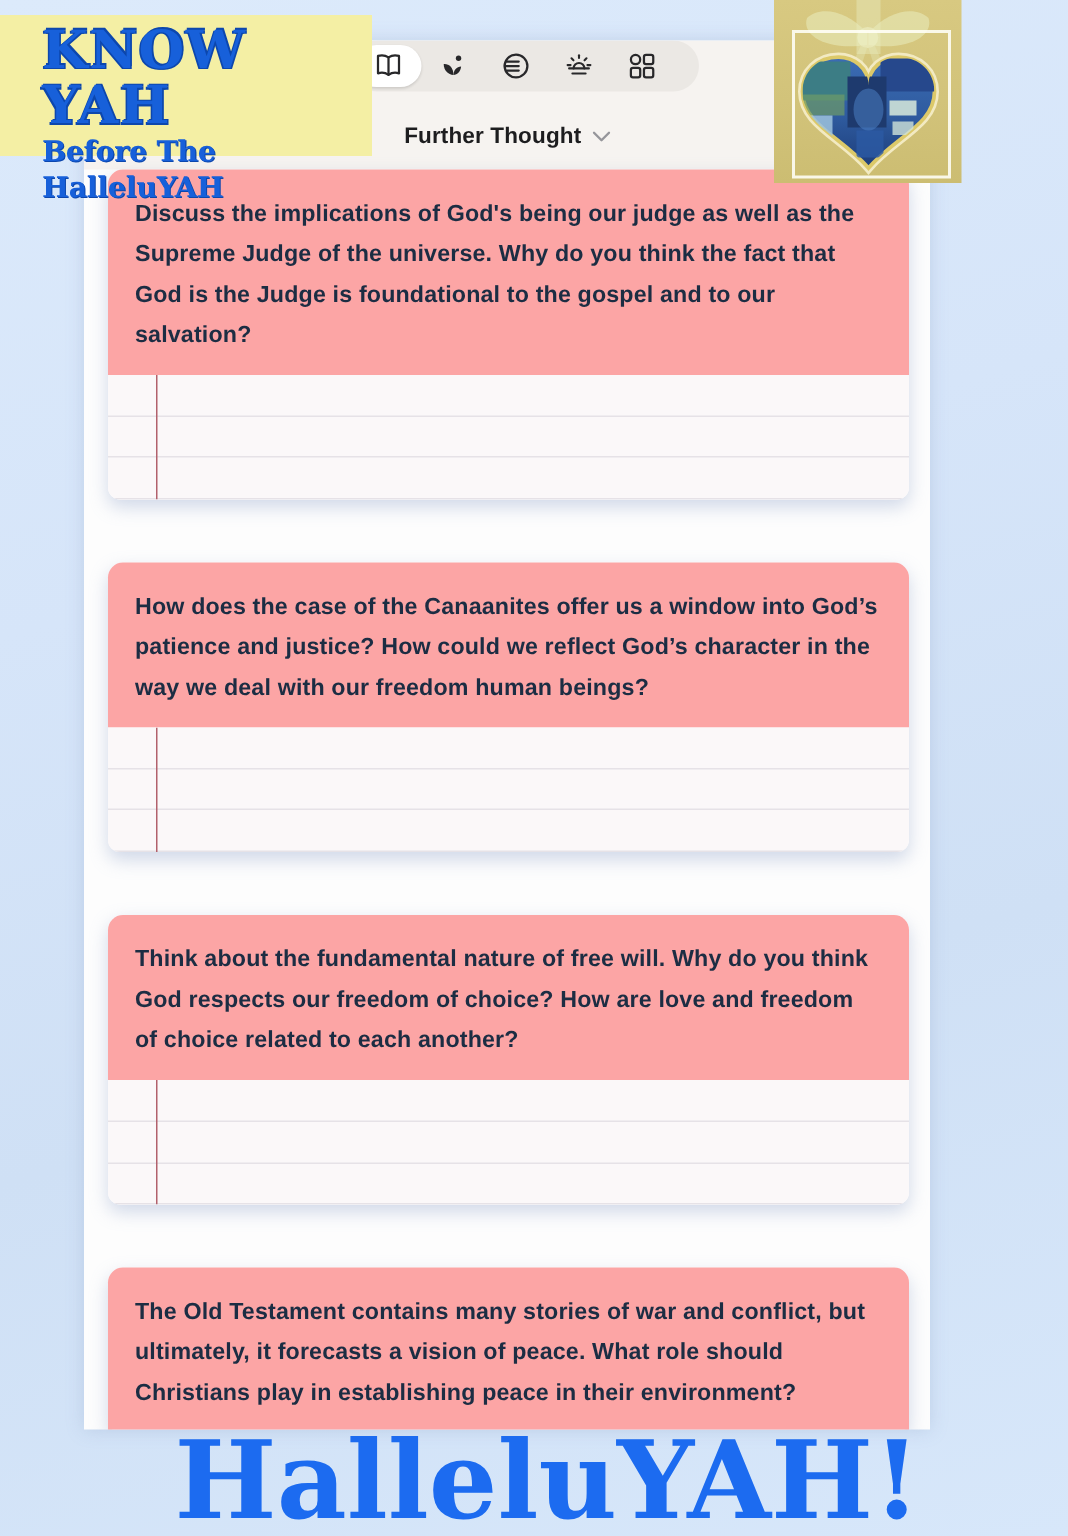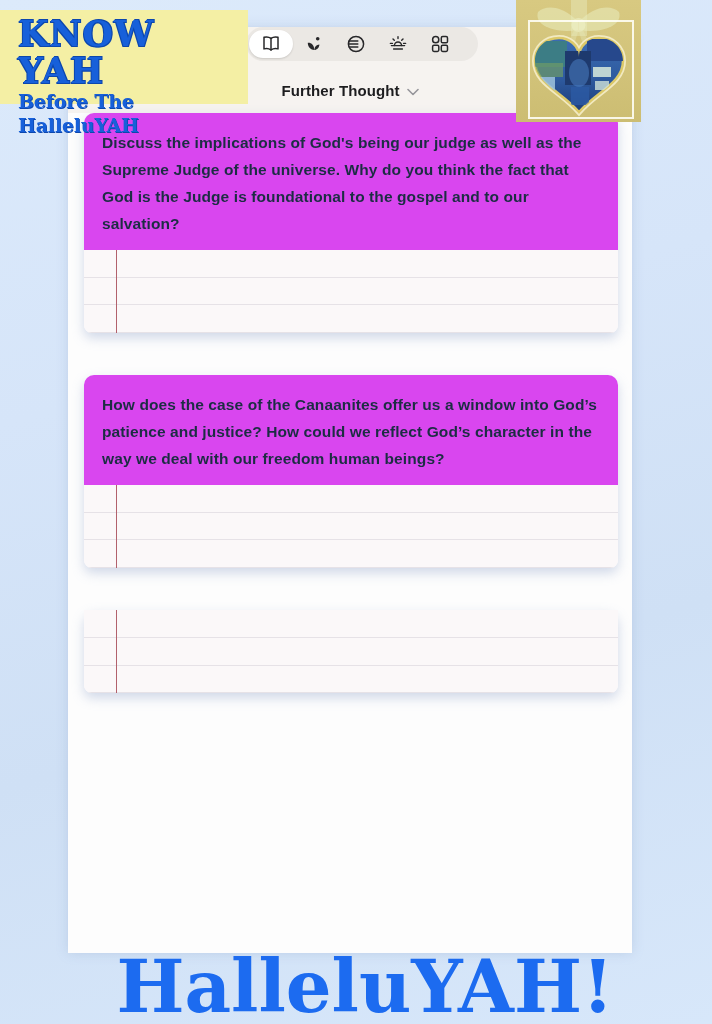--- a/index.html
+++ b/index.html
@@ -3,21 +3,21 @@
 <meta charset="utf-8">
 <style>
   html,body{margin:0;padding:0;}
   body{
     width:712px;height:1024px;position:relative;overflow:hidden;
     font-family:"Liberation Sans", sans-serif;
     background:linear-gradient(165deg,#dceafb 0%,#d6e5f9 35%,#cfe0f5 65%,#d7e7fa 100%);
   }
   
   .app{
-    position:absolute;left:68px;top:27px;width:564px;height:926px;
+    position:absolute;left:56px;top:27px;width:564px;height:926px;
     background:#fdfdfd;border-radius:10px 10px 0 0;overflow:hidden;
     box-shadow:0 0 12px rgba(130,150,190,.28);
   }
   .app-header{position:relative;height:86px;background:#f6f3f0;}
   .toolbar-pill{
     position:absolute;left:178px;top:0;width:232px;height:34px;
     background:#ebe8e4;border-radius:0 0 17px 17px;border-radius:17px;
     display:flex;align-items:center;padding:0 0 0 3px;box-sizing:border-box;
   }
   .segment-selected{
@@ -35,34 +35,34 @@
     display:flex;align-items:center;justify-content:center;gap:7px;
     font-size:15px;font-weight:700;color:#1d1d1f;letter-spacing:.1px;cursor:pointer;
   }
   
   .content{position:relative;}
   .qblock{
     margin:0 14px 42px 16px;width:534px;border-radius:10px 10px 8px 8px;
     box-shadow:0 5px 12px rgba(148,168,205,.42);
   }
   .qcard{
-    background:#d946ef;border-radius:10px 10px 0 0;
+    background:#fca5a5;border-radius:10px 10px 0 0;
     padding:16px 18px 13px 18px;box-sizing:border-box;
   }
   .qtext{
     margin:0;font-size:15.5px;line-height:27px;font-weight:600;
     color:#1c2d43;letter-spacing:.1px;
   }
   .qlines{position:relative;background:#fbf8f9;border-radius:0 0 8px 8px;overflow:hidden;}
   .qrow{height:27.7px;border-bottom:1px solid #e6e2e7;box-sizing:border-box;}
   .redline{position:absolute;left:32px;top:0;bottom:0;width:1px;background:#b2616c;}
   
   .banner{
     position:absolute;left:0;top:10px;width:248px;height:94px;
-    background:#f4efa4;box-sizing:border-box;padding:5px 0 0 18px;
+    background:#f4efa4;box-sizing:border-box;padding:5px 0 0 28px;
   }
   .banner-title{
     font-family:"DejaVu Serif", serif;font-weight:bold;font-size:35px;line-height:37px;
     color:#1760da;letter-spacing:1px;
     text-shadow:1px 1px 0 #0d47ad, -1px 1px 0 #0d47ad, 1px -1px 0 #0d47ad;
   }
   .banner-subtitle{
     font-family:"DejaVu Serif", serif;font-weight:bold;font-size:19px;line-height:24px;
     color:#1760da;letter-spacing:-.2px;
     text-shadow:.7px .7px 0 #0d47ad;
@@ -172,28 +172,37 @@
     </div>
     <div class="qlines">
       <div class="qrow"></div>
           <div class="qrow"></div>
           <div class="qrow"></div>
           <div class="redline"></div>
     </div>
   </div>
 
   <div class="qblock">
+    <div class="qcard">
+      <p class="qtext">Think about the fundamental nature of free will. Why do you think God respects our freedom of choice? How are love and freedom of choice related to each another?</p>
+    </div>
     <div class="qlines">
       <div class="qrow"></div>
           <div class="qrow"></div>
           <div class="qrow"></div>
           <div class="redline"></div>
     </div>
   </div>
 
+  <div class="qblock">
+    <div class="qcard">
+      <p class="qtext">The Old Testament contains many stories of war and conflict, but ultimately, it forecasts a vision of peace. What role should Christians play in establishing peace in their environment?</p>
+    </div>
+
+  </div>
 </div>
 </div>
 
 <div class="banner">
   <div class="banner-title">KNOW YAH</div>
   <div class="banner-subtitle">Before The HalleluYAH</div>
 </div>
 
 <div class="heart-card">
   <svg class="bow-svg" width="125" height="122" viewBox="0 0 125 122">

